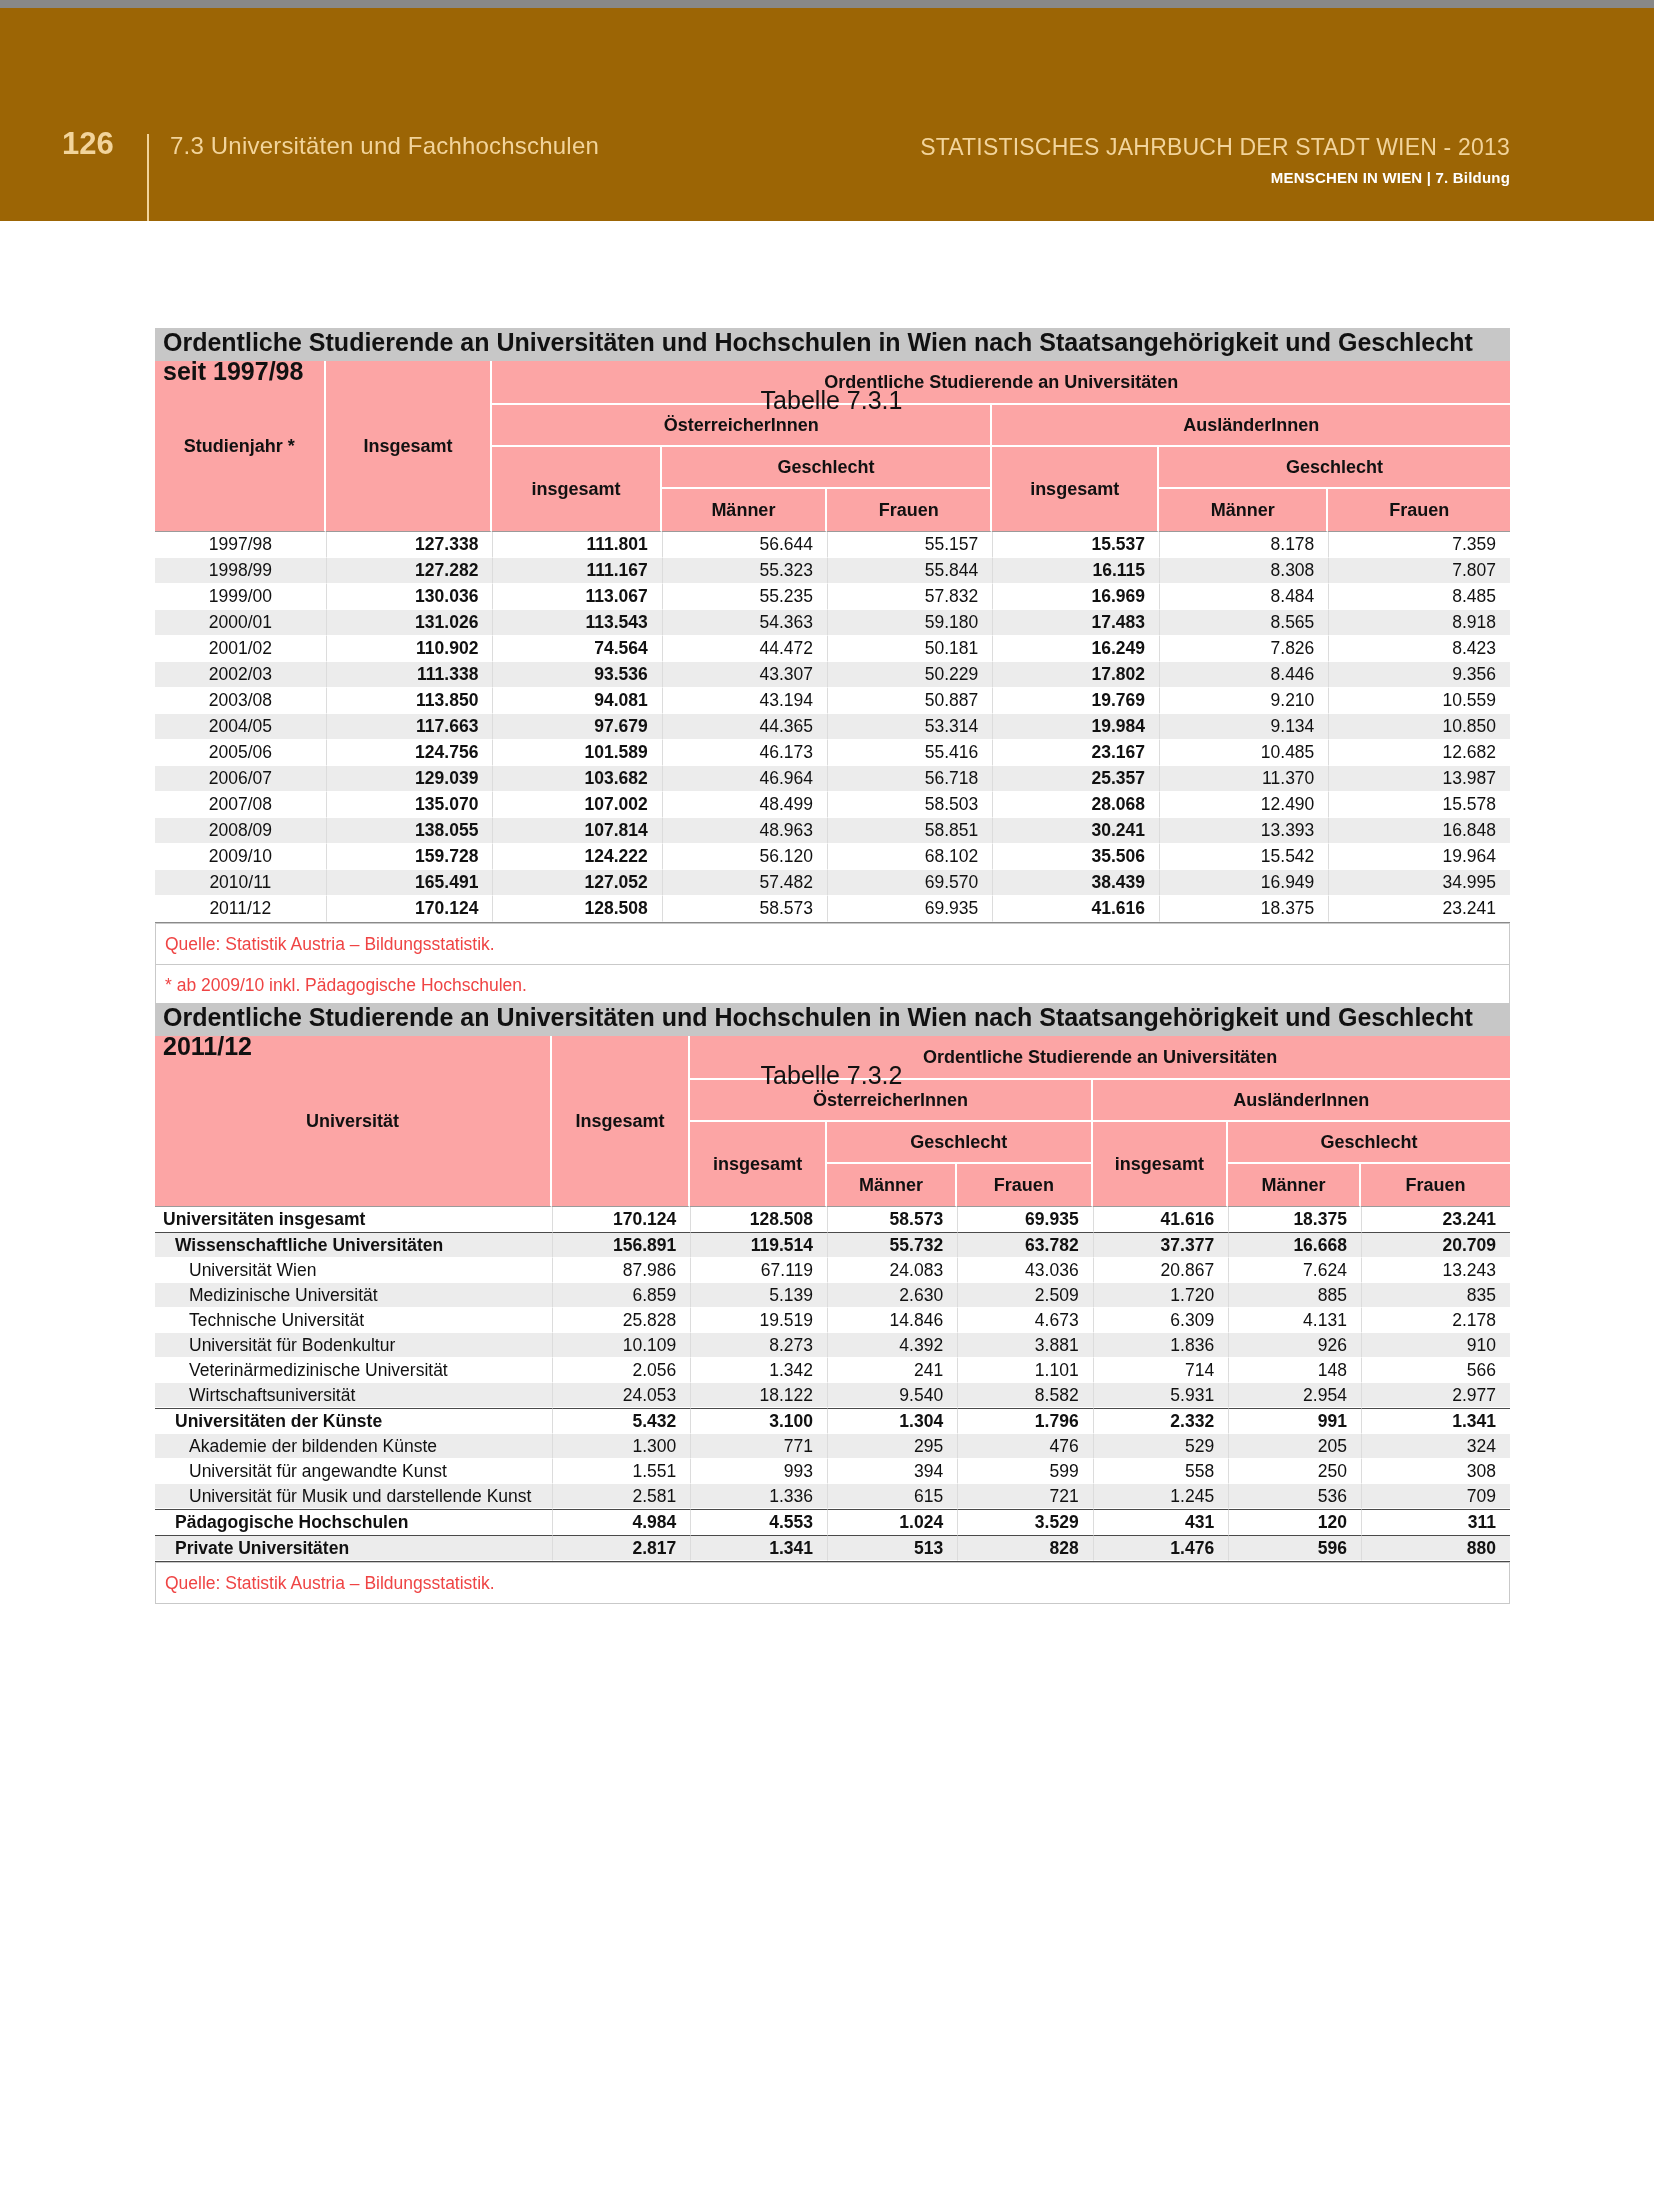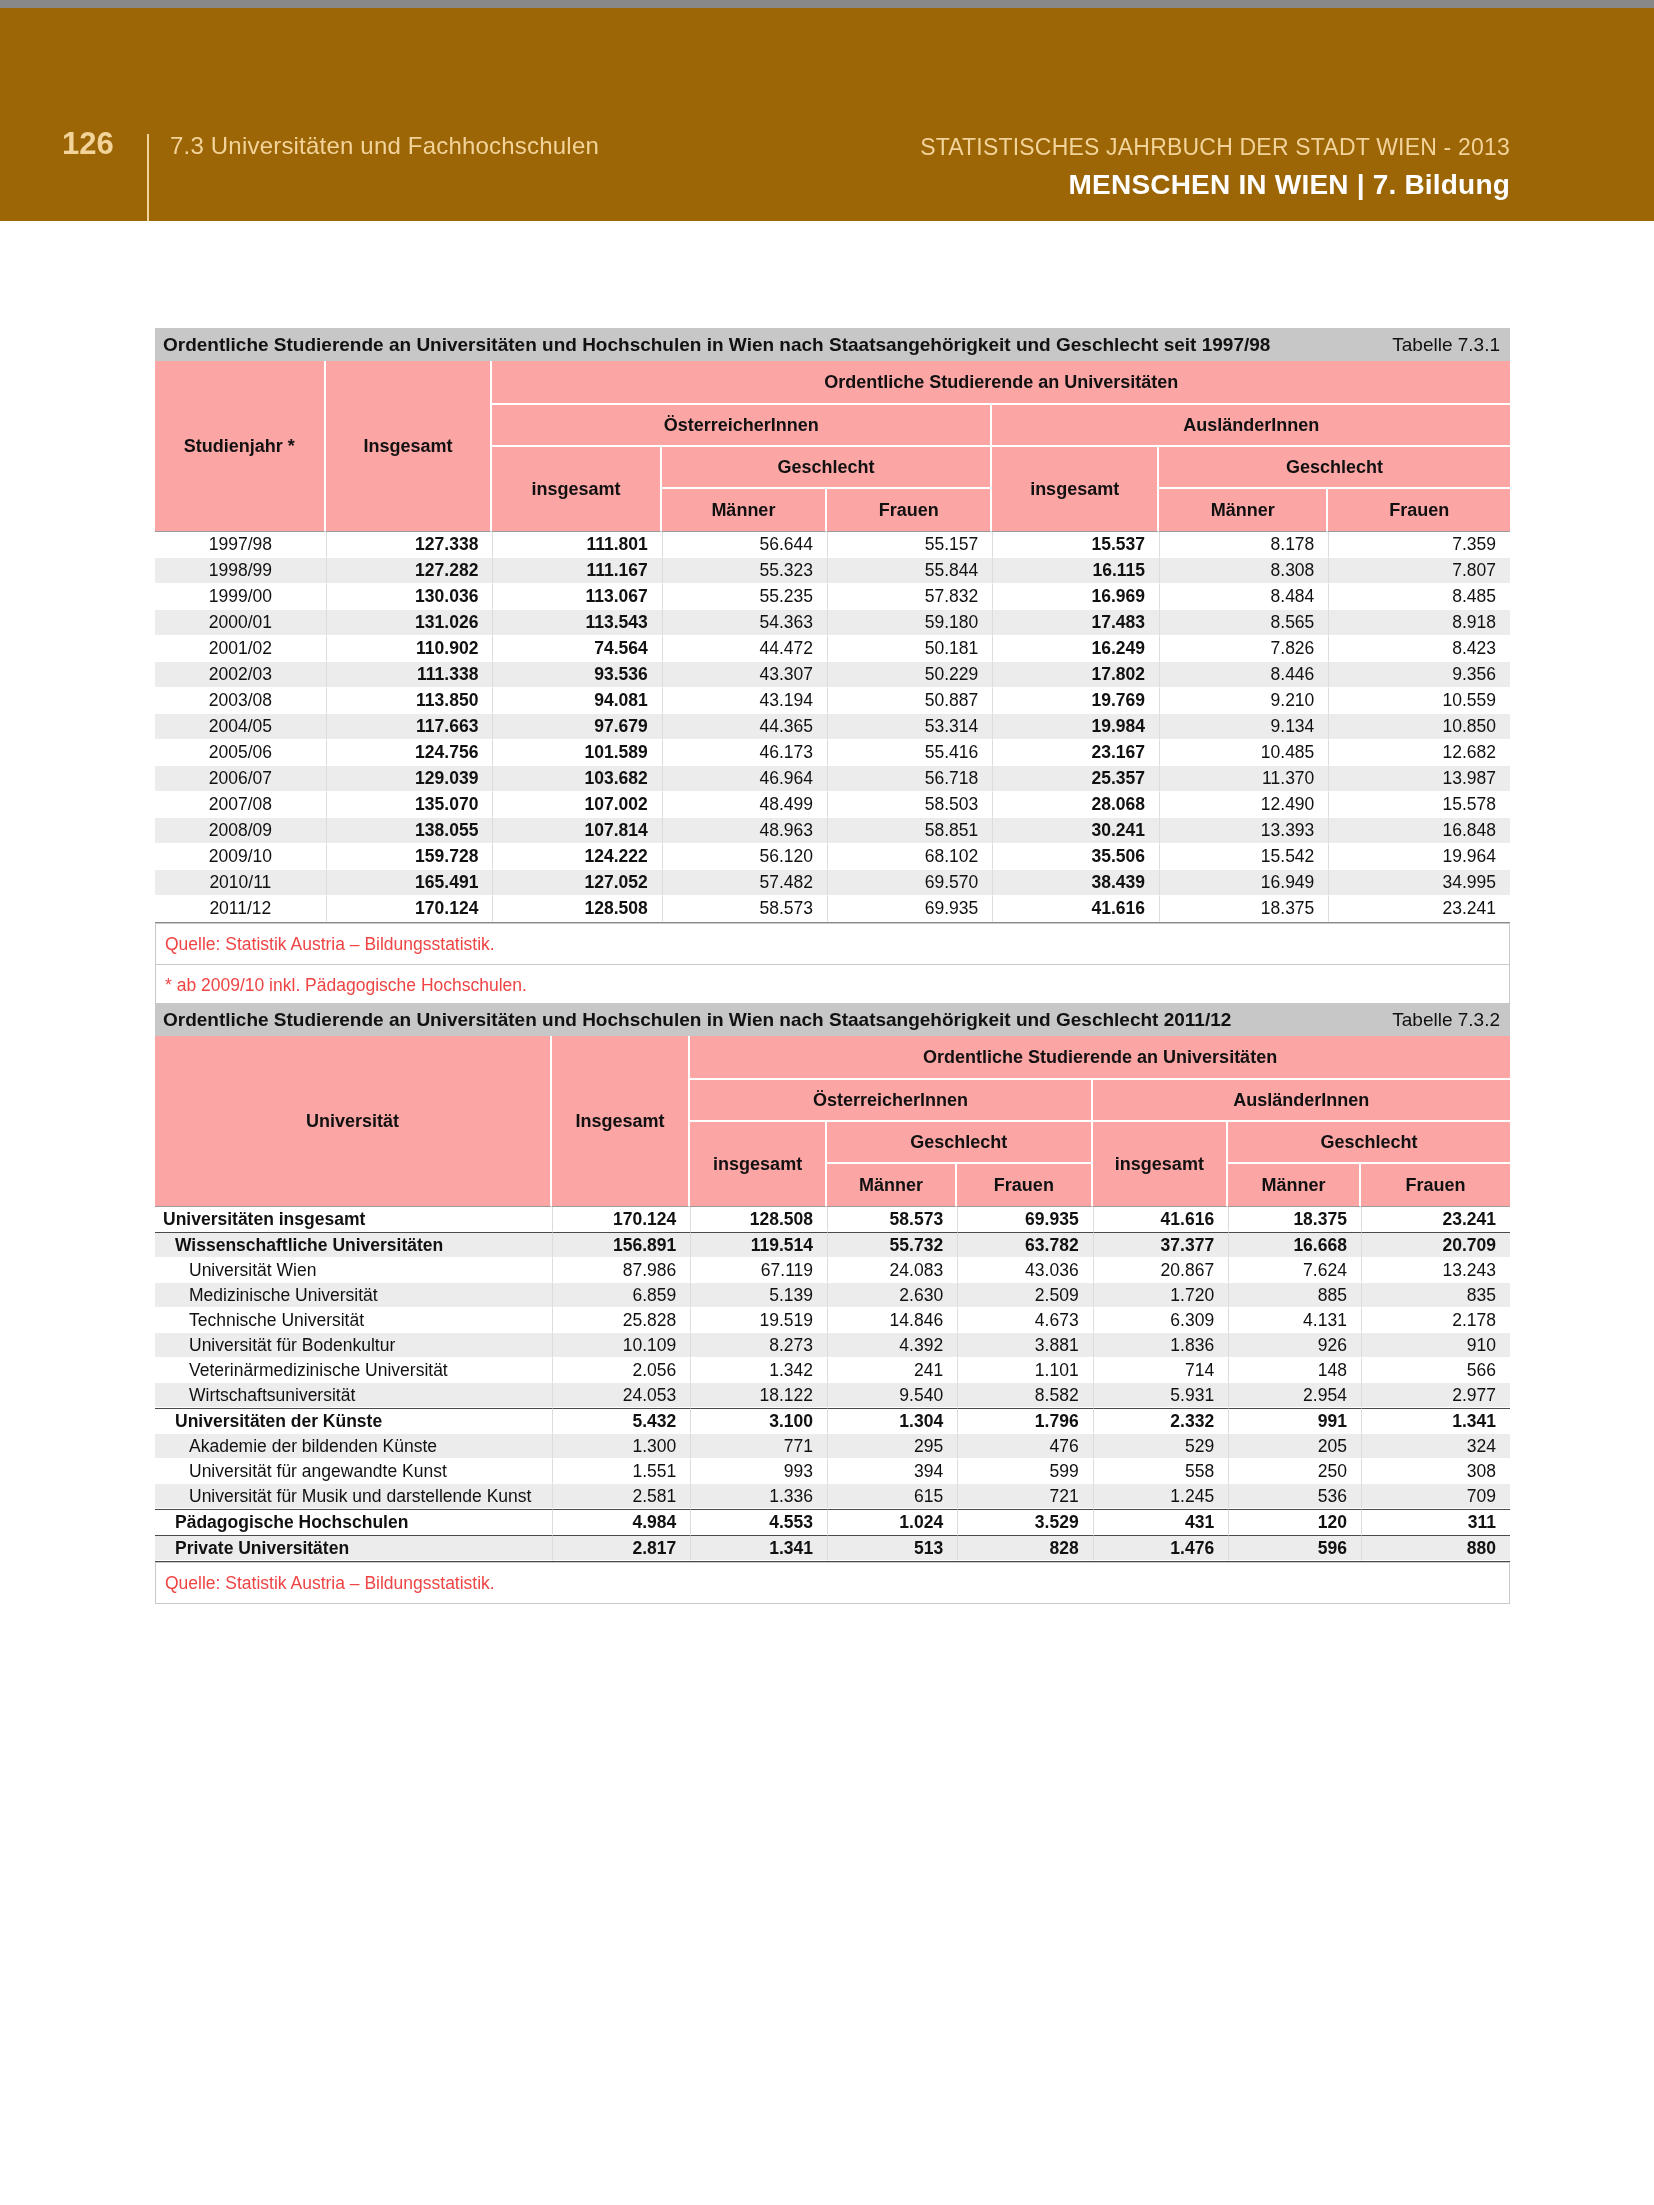--- a/index.html
+++ b/index.html
@@ -5,28 +5,28 @@
   html,body{margin:0;padding:0;background:#888;}
   .page{position:relative;width:1654px;height:2205px;background:#ffffff;
         font-family:"Liberation Sans",sans-serif;color:#1a1a1a;overflow:hidden;margin:8px auto;}
 
   
   .band{position:absolute;top:0;left:0;width:1654px;height:213px;background:#9C6505;}
   .page-num{position:absolute;left:62px;top:118px;font-size:31px;font-weight:bold;color:#F2D49B;}
   .band-rule{position:absolute;left:147px;top:126px;width:2px;height:87px;background:#F2D49B;}
   .section-title{position:absolute;left:170px;top:124px;font-size:24px;color:#F2D49B;letter-spacing:.2px;}
   .pub-title{position:absolute;right:144px;top:126px;font-size:23px;color:#F2D49B;letter-spacing:.2px;}
-  .chapter-line{position:absolute;right:144px;top:161px;font-size:28px;font-weight:bold;color:#ffffff;letter-spacing:.2px;}
+  .chapter-line{position:absolute;right:144px;top:161px;font-size:15px;font-weight:bold;color:#ffffff;letter-spacing:.2px;}
 
   
   .tbl-wrap{position:absolute;left:155px;width:1355px;}
   #t1{top:320px;} #t2{top:995px;}
 
   .tbl-title{height:33px;background:#C7C7C7;display:flex;align-items:center;
-             justify-content:space-between;padding:0 10px 0 8px;font-size:19px;color:#111;}
+             justify-content:space-between;padding:0 10px 0 8px;font-size:25px;color:#111;flex-direction:column;}
   .tbl-title .t{font-weight:bold;}
   .tbl-title .lbl{font-weight:normal;}
 
   table{width:100%;border-collapse:separate;border-spacing:0;table-layout:fixed;}
   thead th{background:#fca5a5;border-right:2px solid #fff;border-bottom:2px solid #fff;
            font-size:18px;font-weight:bold;text-align:center;padding:2px 4px;color:#111;}
   thead th.no-r{border-right:none;}
   thead th.bb{border-bottom:1px solid #9A9A9A;}
   thead tr.h1 th{height:38px;} thead tr.h2 th{height:36px;}
   thead tr.h3 th{height:36px;} thead tr.h4 th{height:38px;}

